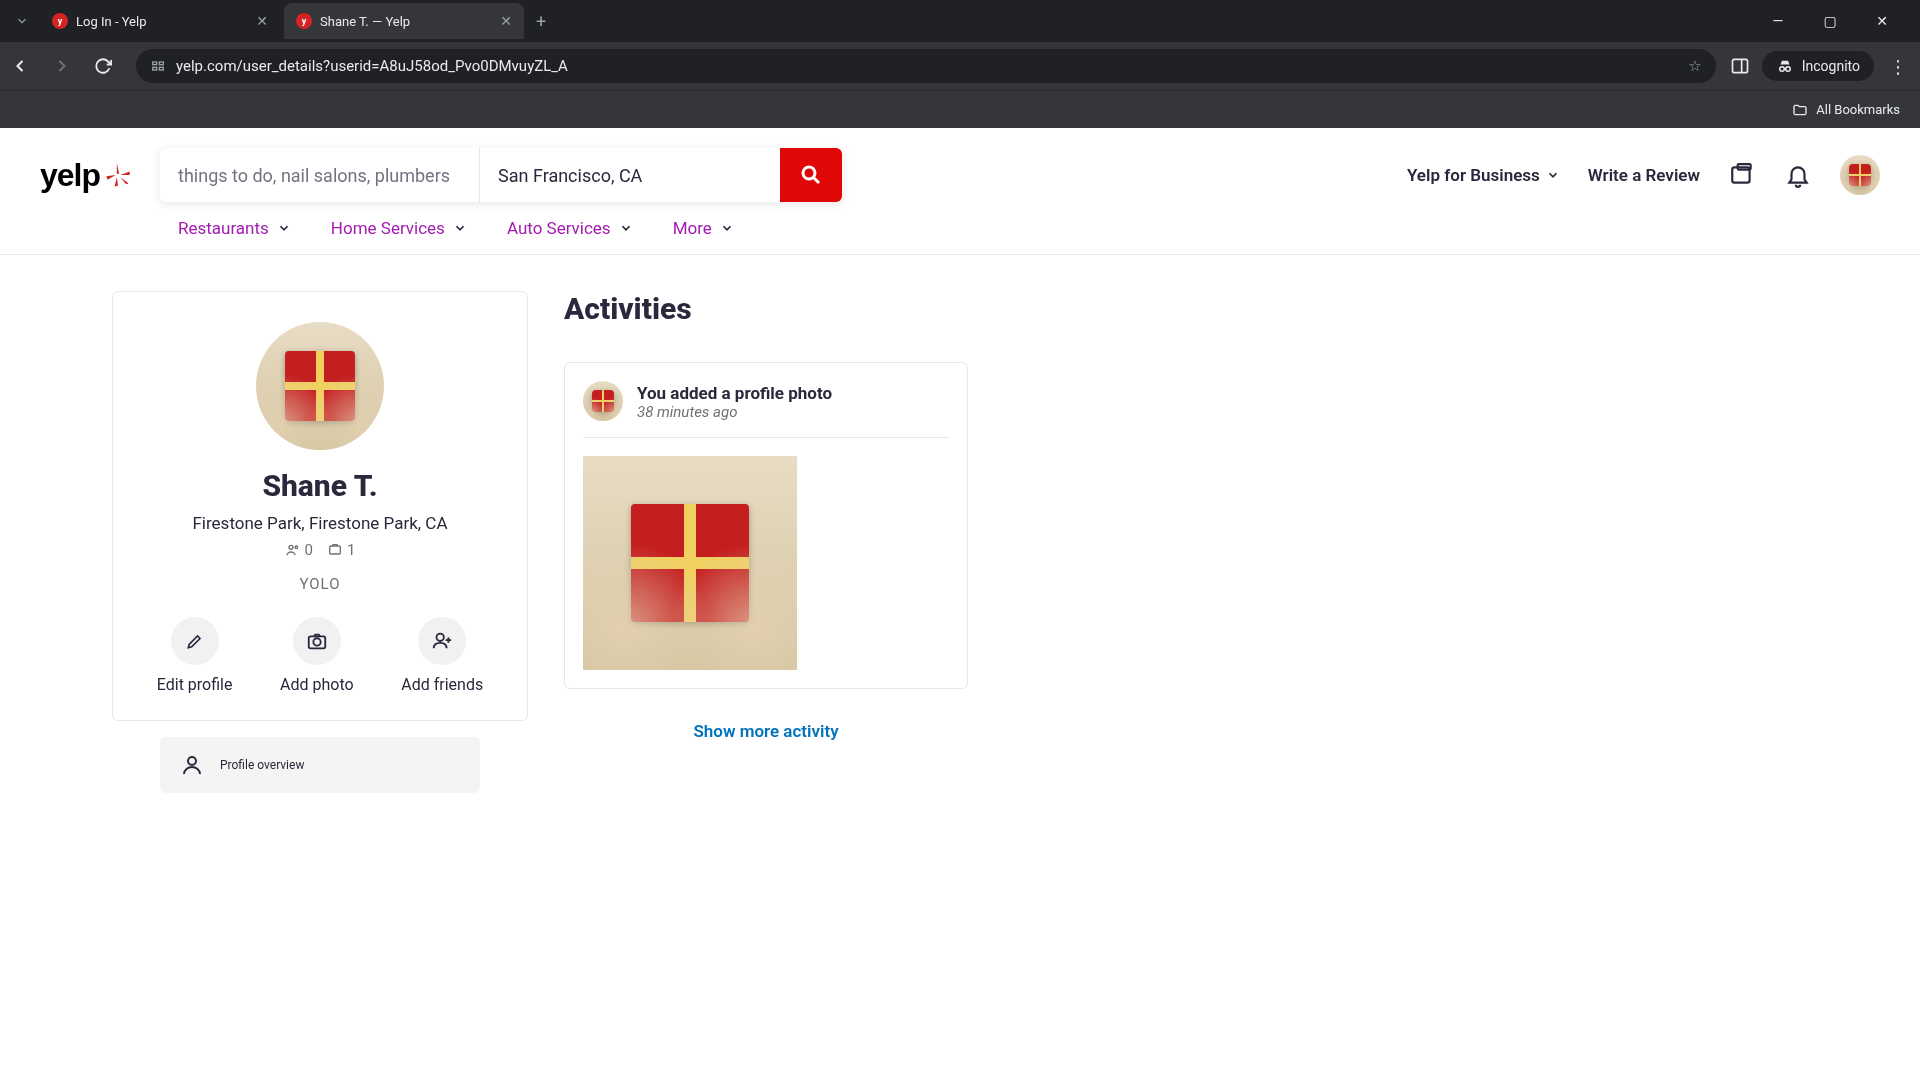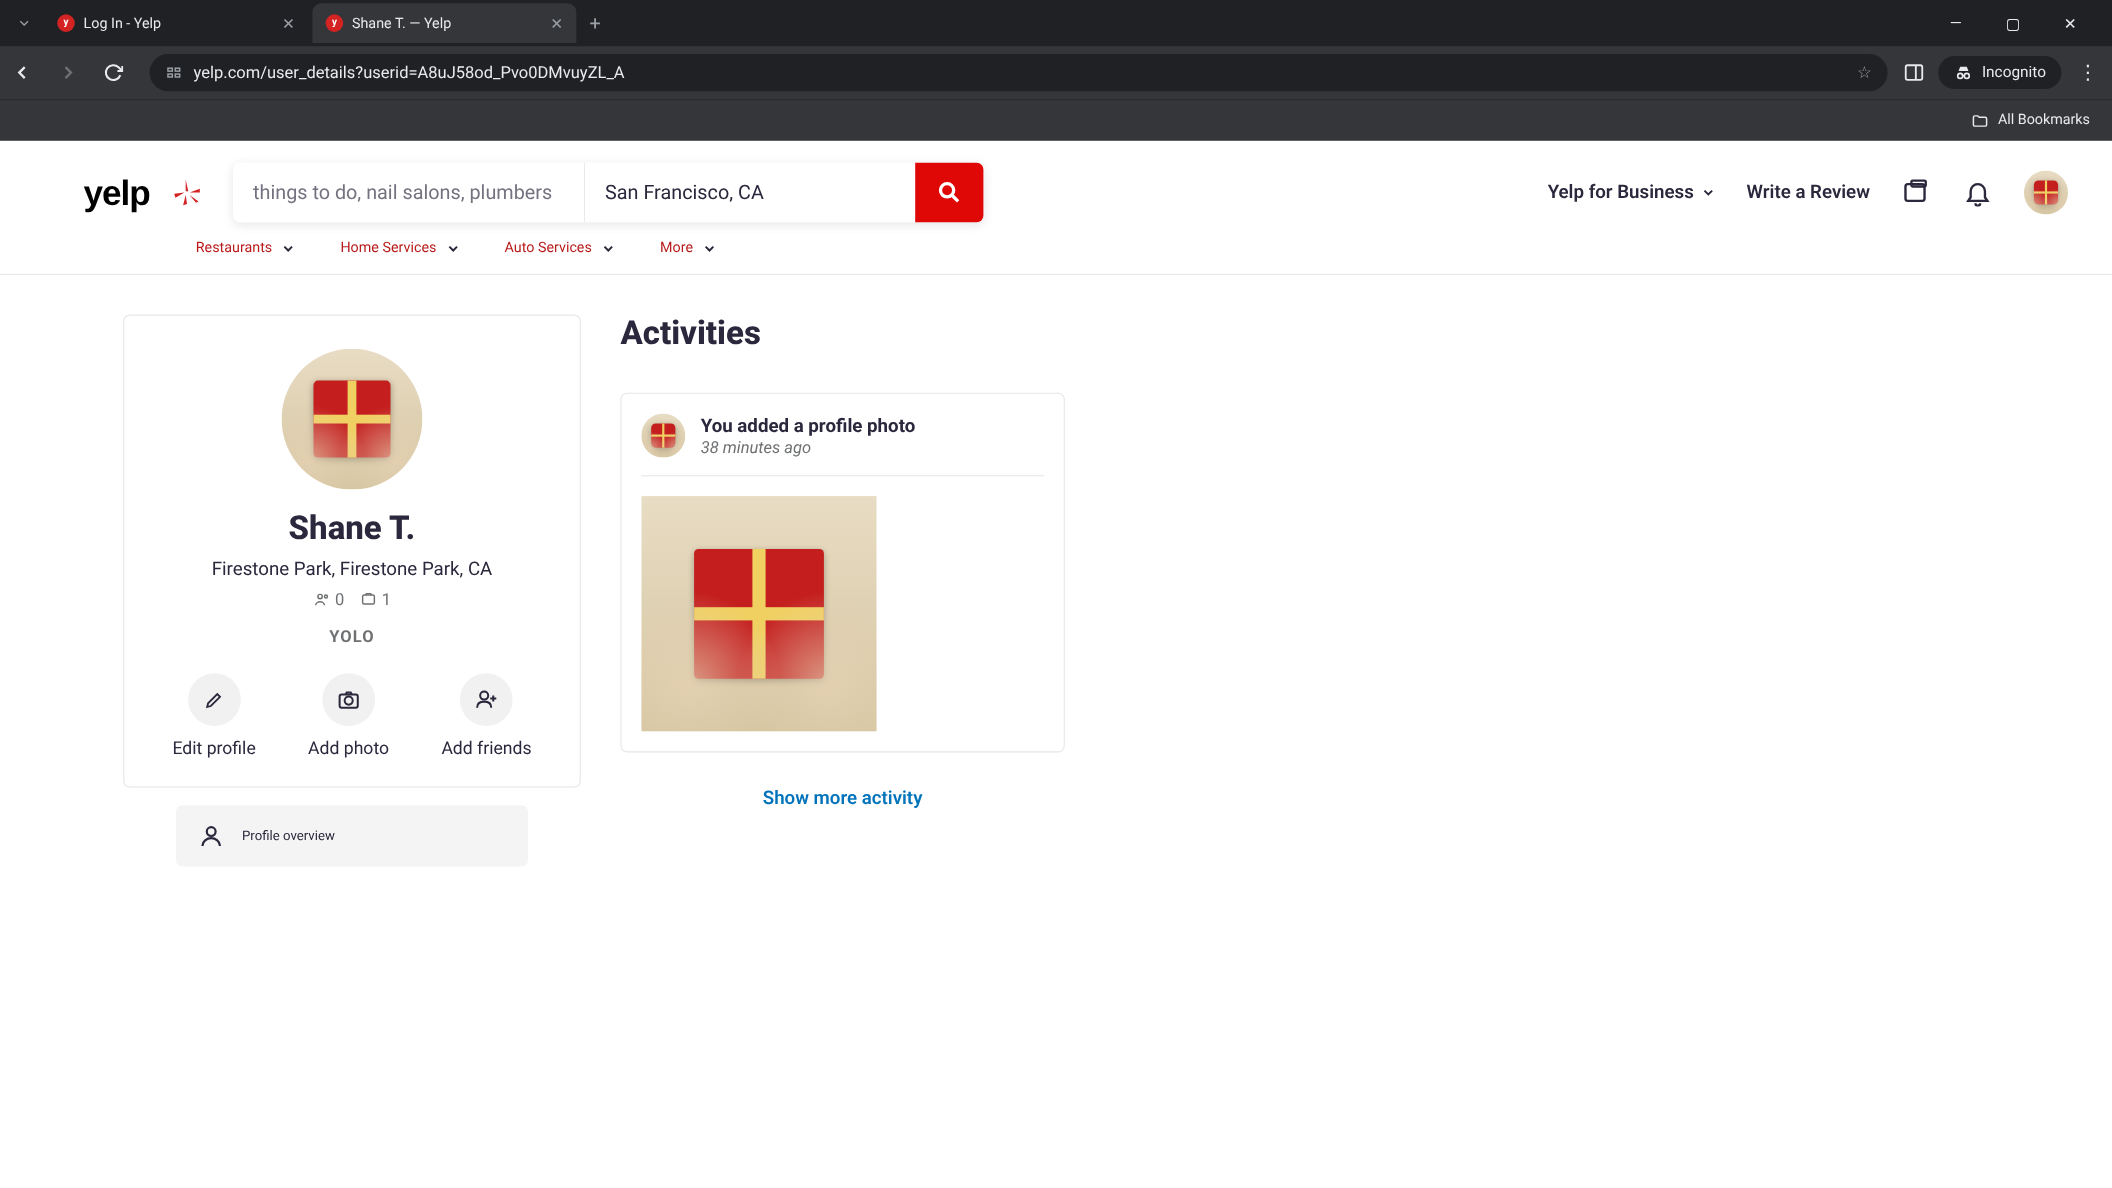--- a/index.html
+++ b/index.html
@@ -28,47 +28,47 @@
   .right-chrome { display:flex; align-items:center; gap:12px; }
   .incognito-pill { background:#202124; border-radius:18px; padding:6px 14px; display:flex; align-items:center; gap:8px; font-size:14px; }
   .menu-dots { color:#e8eaed; font-size:18px; width:24px; text-align:center; }
 
   .bookmarks-bar { background:#35363a; height:38px; display:flex; align-items:center; justify-content:flex-end; padding:0 20px; font-size:13px; color:#e8eaed; border-top:1px solid #2a2b2e;}
   .bookmarks-bar .item { display:flex; align-items:center; gap:8px; }
 
   
   .page { background:#fff; }
   .yelp-header { display:flex; align-items:center; padding:20px 40px 10px 40px; gap:28px; }
-  .yelp-logo { display:flex; align-items:center; gap:20px;margin-left:36px; }
+  .yelp-logo { display:flex; align-items:center; gap:4px; }
   .logo-text { font-family: Arial Black, Arial, sans-serif; font-weight:900; font-size:32px; color:#000; letter-spacing:-1px;}
   .burst { color:#d32323; font-size:28px; }
 
   .search-wrap { display:flex; height:54px; box-shadow:0 2px 10px rgba(0,0,0,.1); border-radius:6px; }
   .search-input { border:none; font-size:18px; padding:0 18px; outline:none; color:#2b273c;}
   .search-input.find { width:320px; border-right:1px solid #e6e6e6; border-radius:6px 0 0 6px;}
   .search-input.loc { width:300px; }
   .search-input::placeholder { color:#757280; }
   .search-btn { width:62px; background:#e00707; border:none; border-radius:0 6px 6px 0; color:#fff; display:flex; align-items:center; justify-content:center;}
 
   .header-right { margin-left:auto; display:flex; align-items:center; gap:28px; font-size:17px; font-weight:600; color:#2b273c;}
   .biz-link { display:flex; align-items:center; gap:6px; }
   .icon-box { width:28px; height:28px; display:flex; align-items:center; justify-content:center; }
   .avatar-sm { width:40px; height:40px; border-radius:50%; overflow:hidden; }
 
-  .category-row { display:flex; gap:40px; padding:6px 0 16px 178px; font-size:13px; color:#b91c1c; border-bottom:1px solid #e6e6e6;text-align:center;}
+  .category-row { display:flex; gap:40px; padding:6px 0 16px 178px; font-size:17px; color:#a21caf; border-bottom:1px solid #e6e6e6;text-align:center;}
   .cat-item { display:flex; align-items:center; gap:8px; }
 
   .content-row { display:flex; gap:36px; padding:36px 0 0 112px; }
   .profile-card { width:416px; border:1px solid #e6e6e6; border-radius:6px; padding:30px 20px 26px 20px; text-align:center;}
   .avatar-lg { width:128px; height:128px; border-radius:50%; margin:0 auto 18px auto; overflow:hidden;}
   .profile-name { font-size:30px; font-weight:800; color:#2b273c; margin-bottom:10px;}
   .profile-loc { font-size:17px; color:#2b273c; margin-bottom:8px;}
   .stats-row { display:flex; justify-content:center; gap:14px; font-size:15px; color:#6e7072; margin-bottom:16px;}
   .stat { display:flex; align-items:center; gap:4px;}
-  .tagline { font-size:15px; color:#6e7072; margin-bottom:24px; letter-spacing:1px;font-weight:bold;}
+  .tagline { font-size:15px; color:#6e7072; margin-bottom:24px; letter-spacing:1px;}
   .action-row { display:flex; justify-content:space-around; }
   .action-item { display:flex; flex-direction:column; align-items:center; gap:10px; font-size:16px; color:#2b273c;}
   .action-circle { width:48px; height:48px; border-radius:50%; background:#f1f1f1; display:flex; align-items:center; justify-content:center; font-size:20px; color:#2b273c;}
 
   .sidebar-nav { margin-top:16px; }
   .nav-item { display:flex; align-items:center; gap:16px; padding:16px 20px; font-size:12px; color:#2b273c; border-radius:6px; background:#f4f4f4; width:320px; margin:0 auto;}
 
   .activities-col { flex:1; }
   .activities-title { font-size:30px; font-weight:800; color:#2b273c; margin-bottom:36px;}
   .activity-card { border:1px solid #e6e6e6; border-radius:6px; width:404px; padding:18px;}

